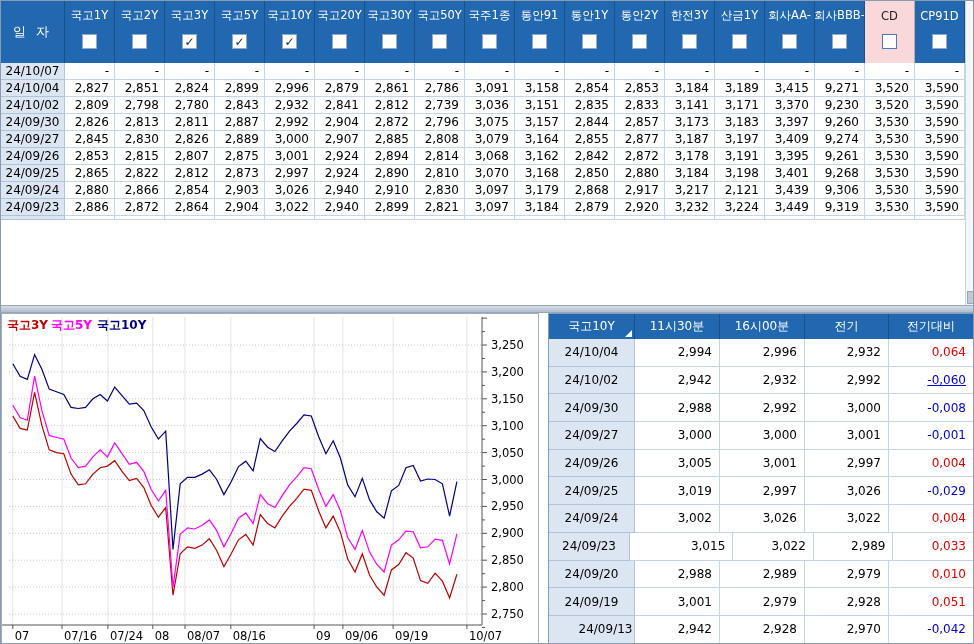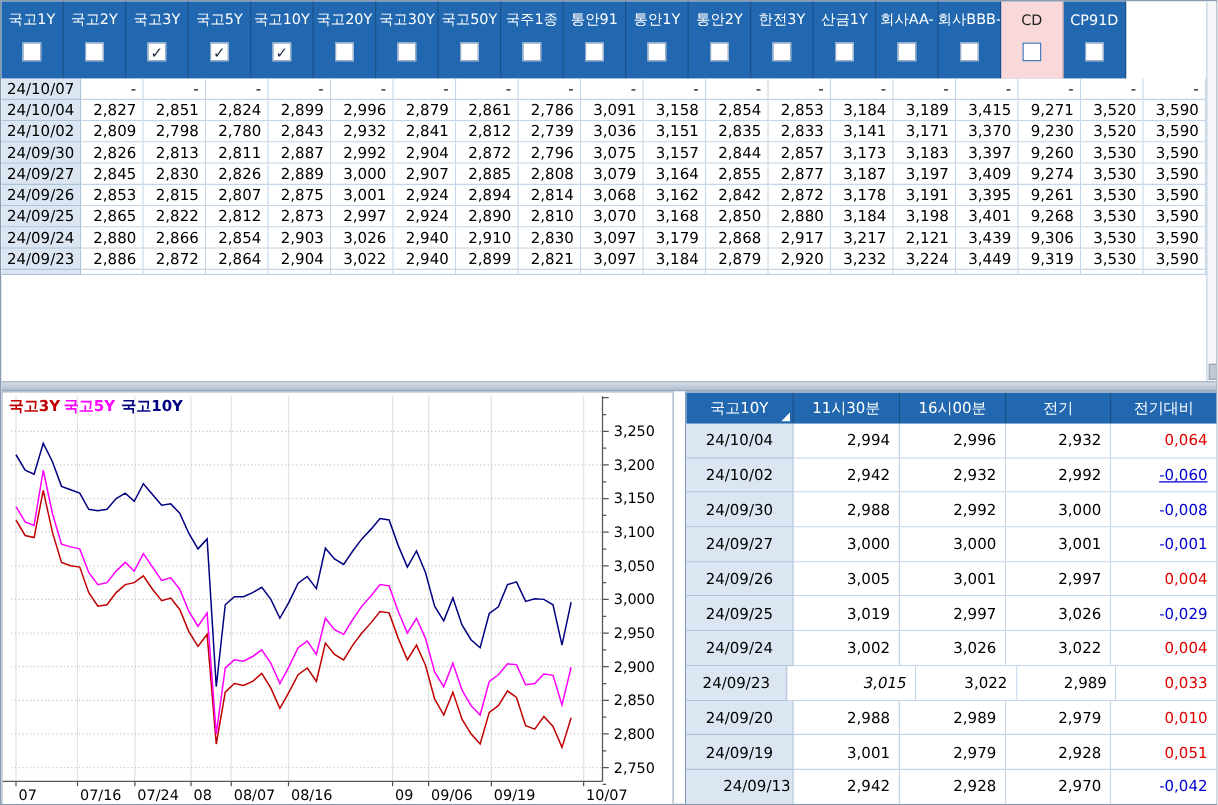--- a/index.html
+++ b/index.html
@@ -43,20 +43,21 @@
   .rt-val{border-right:1px solid #c3d5e6;border-bottom:1px solid #c3d5e6;background:#fff;
           display:flex;align-items:center;justify-content:flex-end;padding-right:7px;font-size:12px;color:#000}
   .rt-val.up{color:#e00000}
   .rt-val.down{color:#0000d2}
 </style>
 </head>
 <body>
 
 <div class="app">
   <div class="t-header">
+    <div class="h-date">일  자</div>
   <div class="h-col">
         <div class="h-label">국고1Y</div>
         <div class="h-check">
           <div class="cb" role="checkbox">✓</div>
         </div>
       </div>
       <div class="h-col">
         <div class="h-label">국고2Y</div>
         <div class="h-check">
           <div class="cb" role="checkbox">✓</div>
@@ -518,21 +519,21 @@
         </div>
         <div class="rt-row">
           <div class="rt-date" style="width: 86px;">24/09/24</div>
           <div class="rt-val" style="width: 85px;">3,002</div>
           <div class="rt-val" style="width: 85px;">3,026</div>
           <div class="rt-val" style="width: 84px;">3,022</div>
           <div class="rt-val up" style="width: 85px;">0,004</div>
         </div>
         <div class="rt-row">
           <div class="rt-date" style="width: 86px;">24/09/23</div>
-          <div class="rt-val" style="width: 109px; font-style: italic;">3,015</div>
+          <div class="rt-val" style="width: 109px;">3,015</div>
           <div class="rt-val" style="width: 85px;">3,022</div>
           <div class="rt-val" style="width: 84px;">2,989</div>
           <div class="rt-val up" style="width: 85px;">0,033</div>
         </div>
         <div class="rt-row">
           <div class="rt-date" style="width: 86px;">24/09/20</div>
           <div class="rt-val" style="width: 85px;">2,988</div>
           <div class="rt-val" style="width: 85px;">2,989</div>
           <div class="rt-val" style="width: 84px;">2,979</div>
           <div class="rt-val up" style="width: 85px;">0,010</div>

